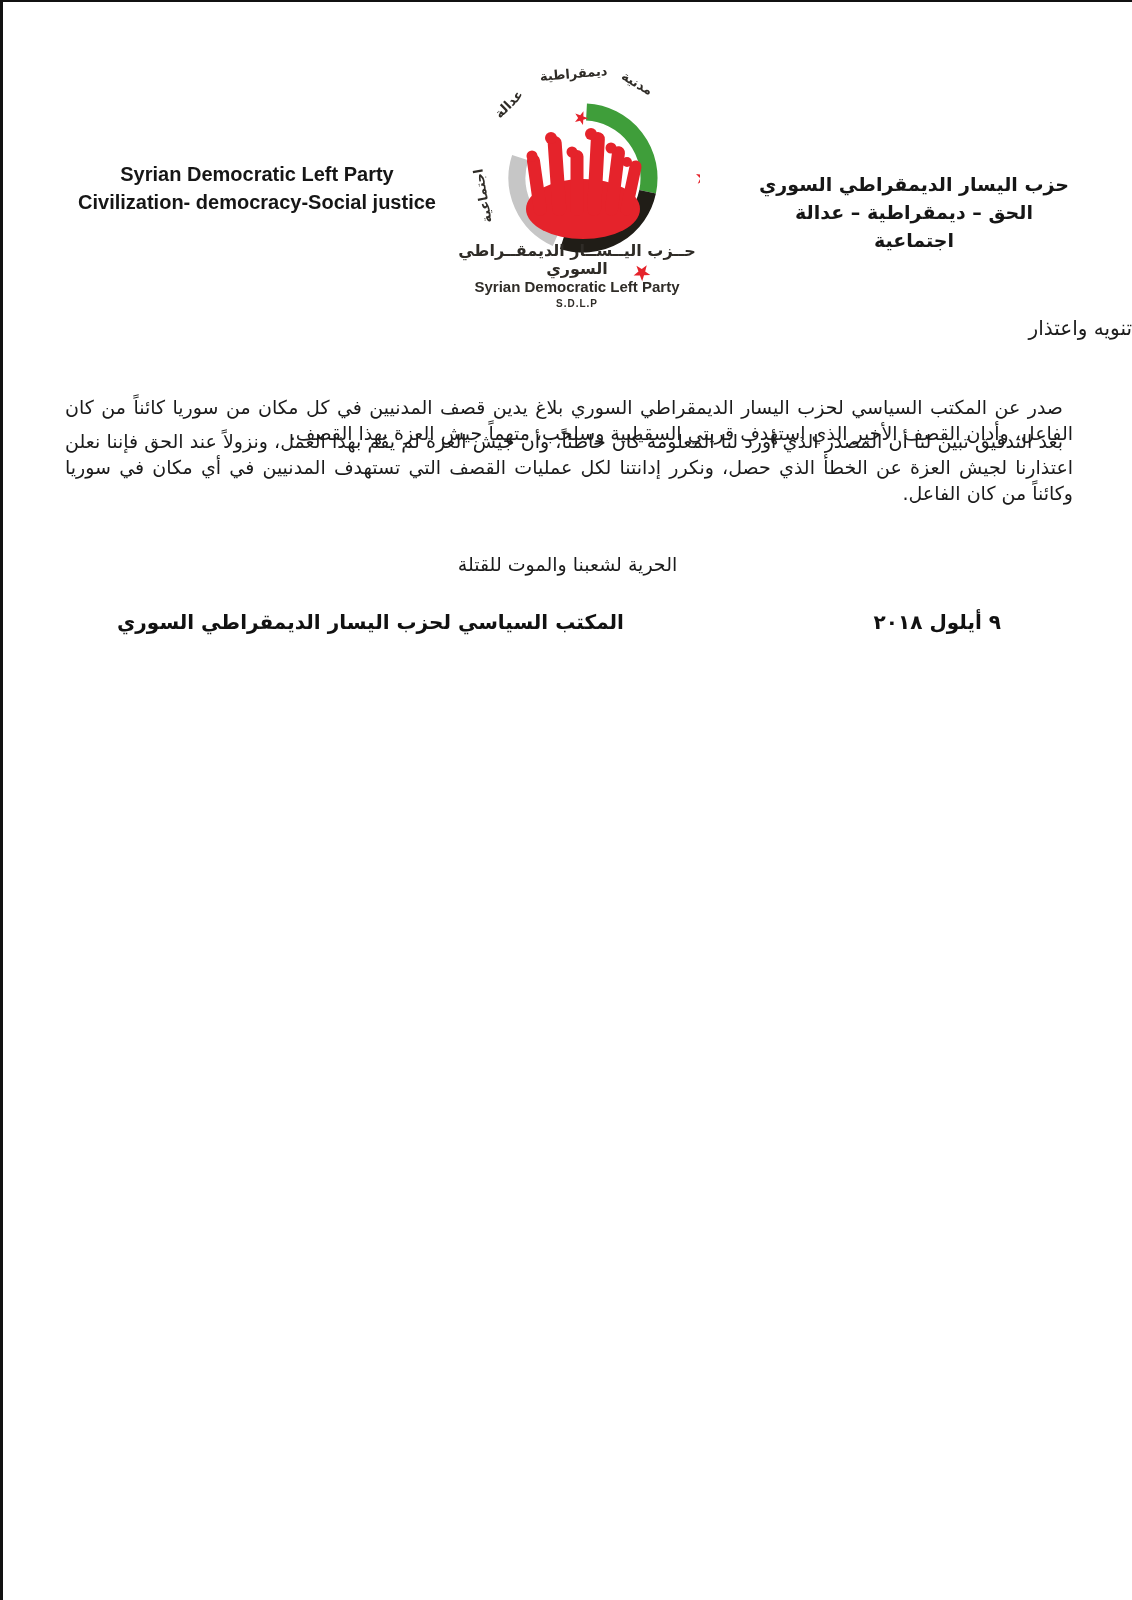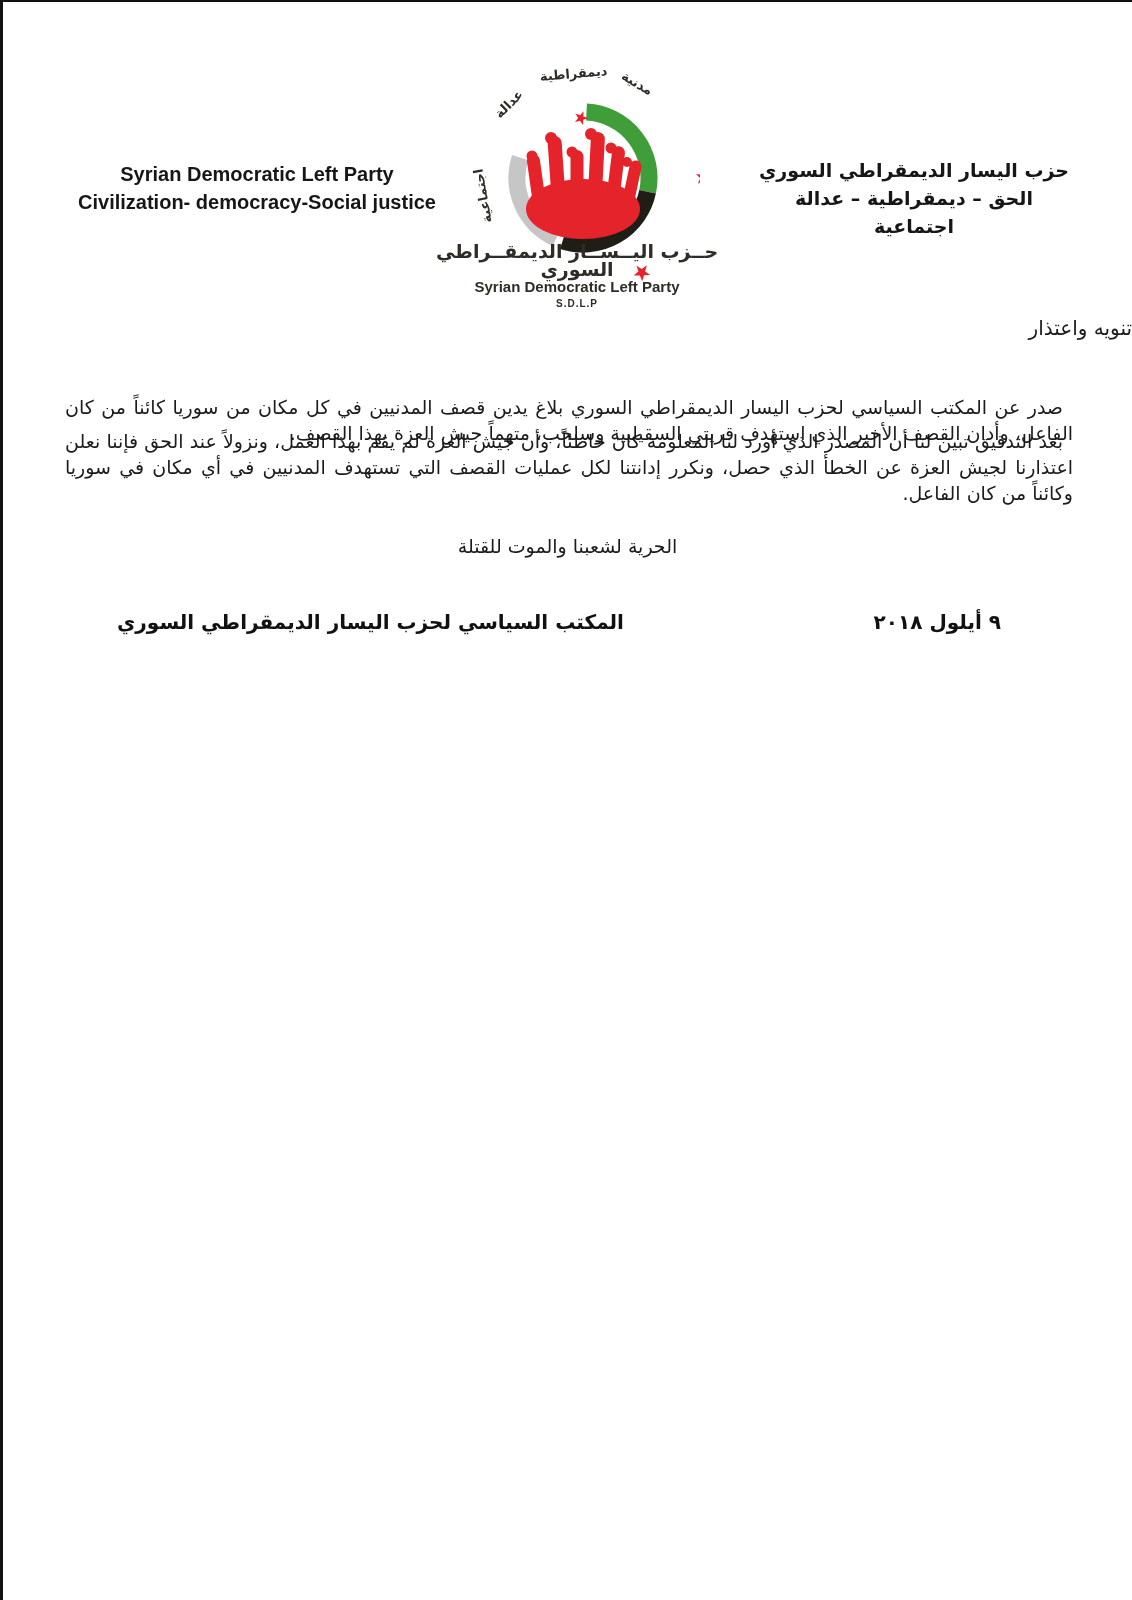--- a/index.html
+++ b/index.html
@@ -20,40 +20,40 @@
     left: 68px; top: 158px; width: 372px;
     text-align: center;
     font-family: "Liberation Sans", "DejaVu Sans", sans-serif;
     font-weight: bold;
     font-size: 20px;
     line-height: 28px;
     color: #161616;
   }
   .header-ar {
     position: absolute;
-    left: 752px; top: 154px; width: 318px;
+    left: 752px; top: 168px; width: 318px;
     text-align: center;
     direction: rtl;
     font-weight: bold;
     font-size: 19px;
     line-height: 28px;
     color: #161616;
   }
   .logo {
     position: absolute;
     left: 452px; top: 54px;
     width: 245px; height: 245px;
   }
   .logo-caption {
     position: absolute;
     left: 428px; top: 240px; width: 292px;
     text-align: center;
     color: #2f2c27;
   }
-  .logo-caption .cap-ar { direction: rtl; font-weight: bold; font-size: 19px; line-height: 18px; }
+  .logo-caption .cap-ar { direction: rtl; font-weight: bold; font-size: 16px; line-height: 18px; }
   .logo-caption .cap-en { font-family: "Liberation Sans", "DejaVu Sans", sans-serif; font-weight: bold; font-size: 15px; line-height: 18px; }
   .logo-caption .cap-abbr { font-family: "Liberation Sans", "DejaVu Sans", sans-serif; font-weight: bold; font-size: 10px; line-height: 15px; letter-spacing: 1px; }
   .doc-title {
     position: absolute;
     top: 314px; left: 0; width: 100%;
     text-align: right;
     direction: rtl;
     font-size: 20px;
     color: #1b1b1b;
   }
@@ -64,21 +64,21 @@
     text-align: justify;
     text-indent: 10px;
     font-size: 19px;
     line-height: 26px;
     color: #1b1b1b;
   }
   .para1 { top: 356px; margin-top: 36px; }
   .para2 { top: 426px; }
   .slogan {
     position: absolute;
-    top: 533px; left: 0; width: 100%;
+    top: 551px; left: 0; width: 100%;
     text-align: center;
     direction: rtl;
     font-size: 19px;
     color: #1b1b1b;
   }
   .footer {
     position: absolute;
     top: 608px; left: 62px; width: 1008px;
     direction: rtl;
     display: flex;

